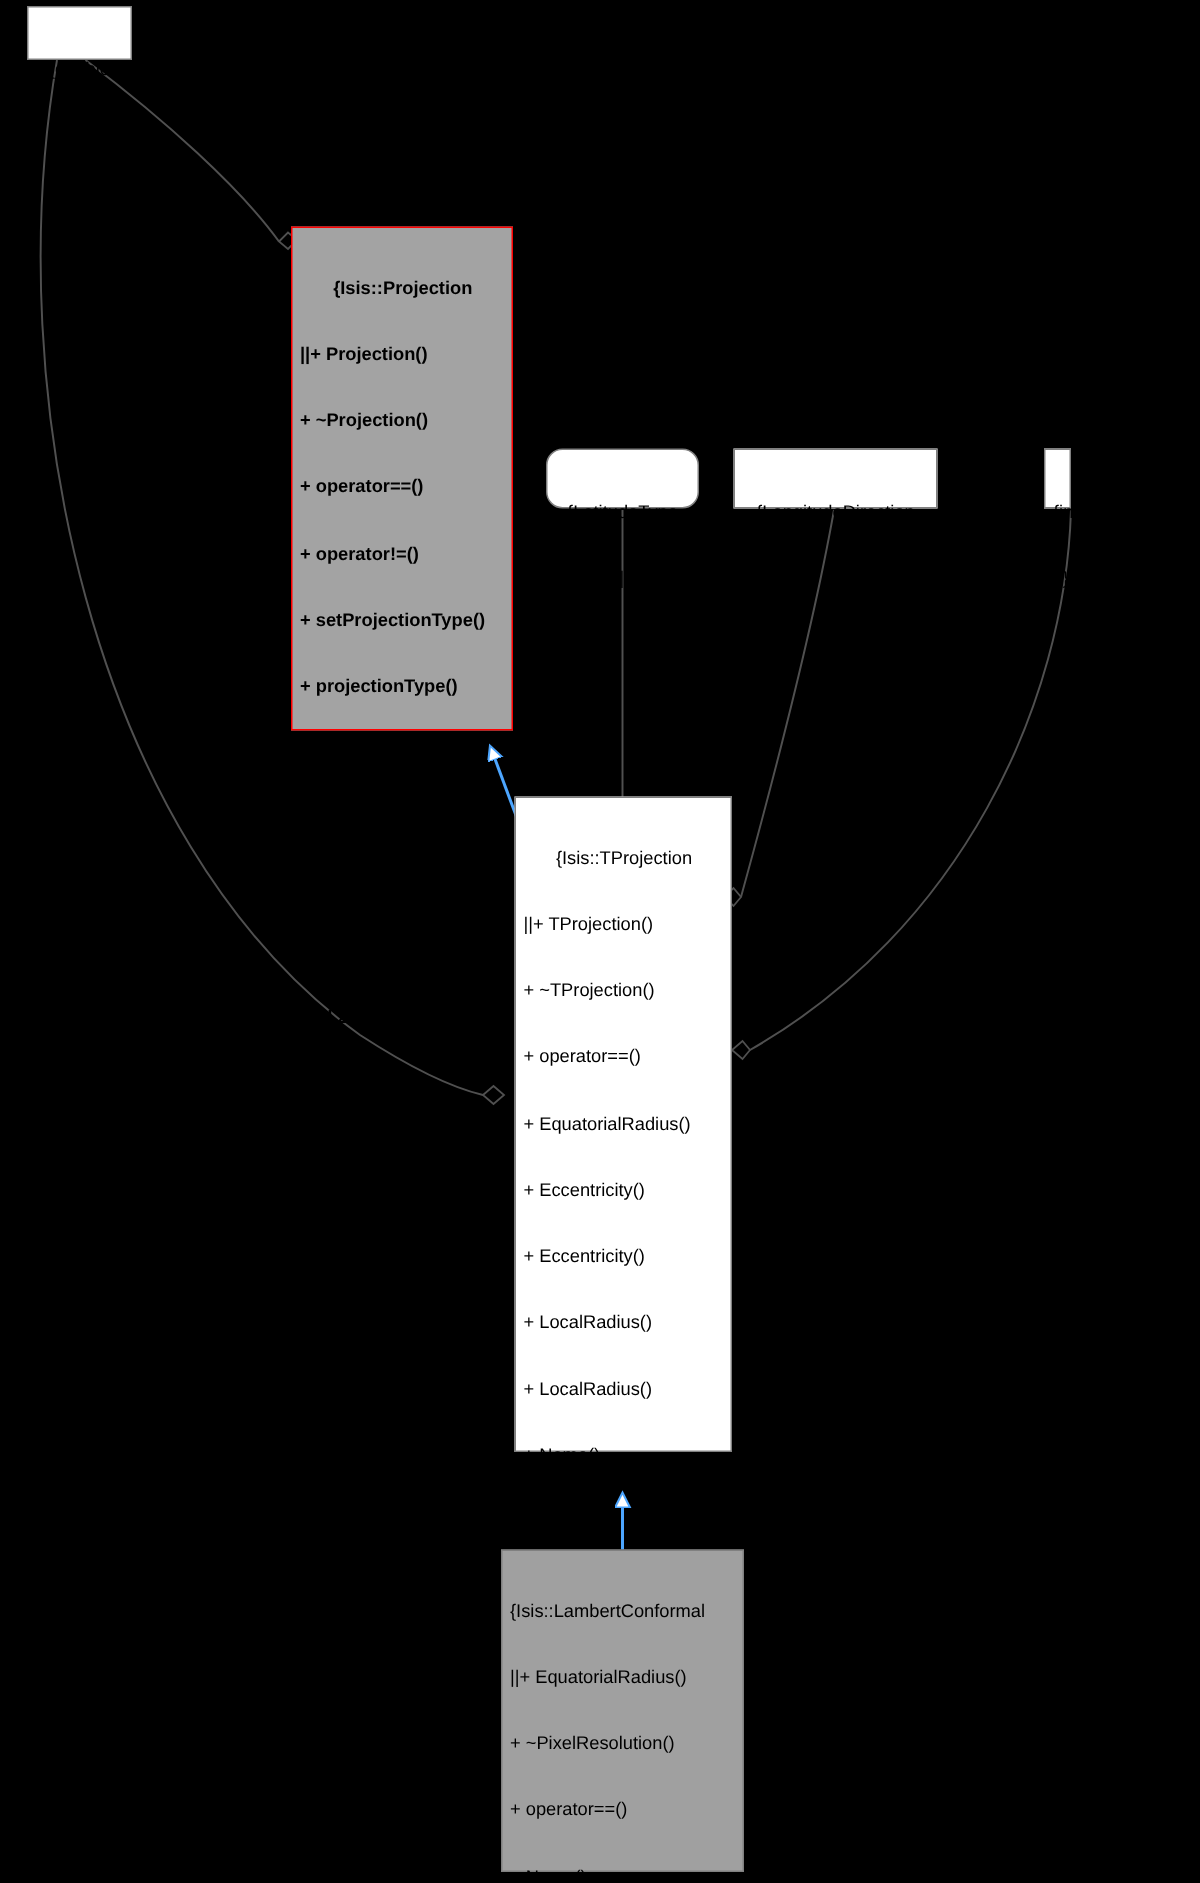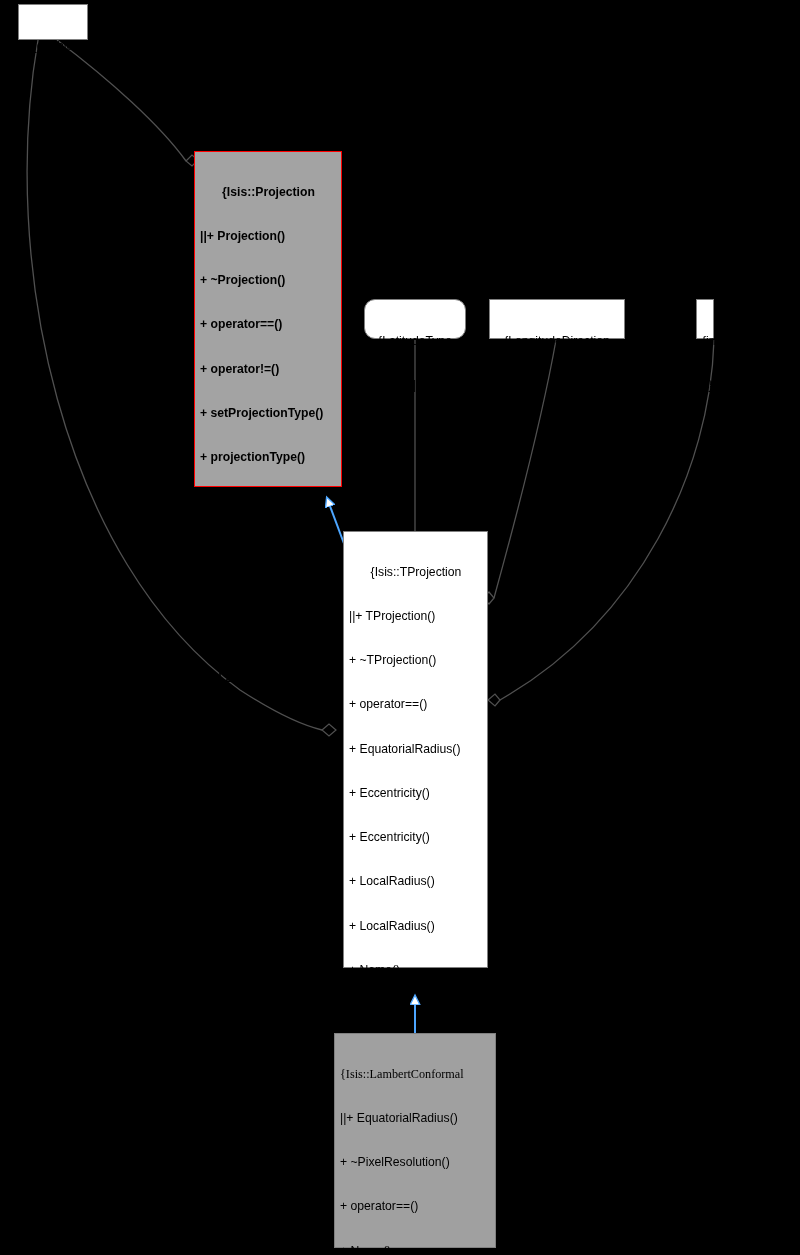--- a/index.html
+++ b/index.html
@@ -182,21 +182,21 @@
     
     
     
     
     
     
     
   </div>
 
   <div class="node current" style="left:334px; top:1033px; width:162px; height:215px;">
-    <span class="title" style="text-align:left;font-family:Liberation Serif, serif;">{Isis::LambertConformal</span>
+    <span class="title" style="text-align:left;">{Isis::LambertConformal</span>
     <span class="member">||+ EquatorialRadius()</span>
     <span class="member">+ ~PixelResolution()</span>
     <span class="member">+ operator==()</span>
     <span class="member">+ Name()</span>
     
     
     
     
     
     

